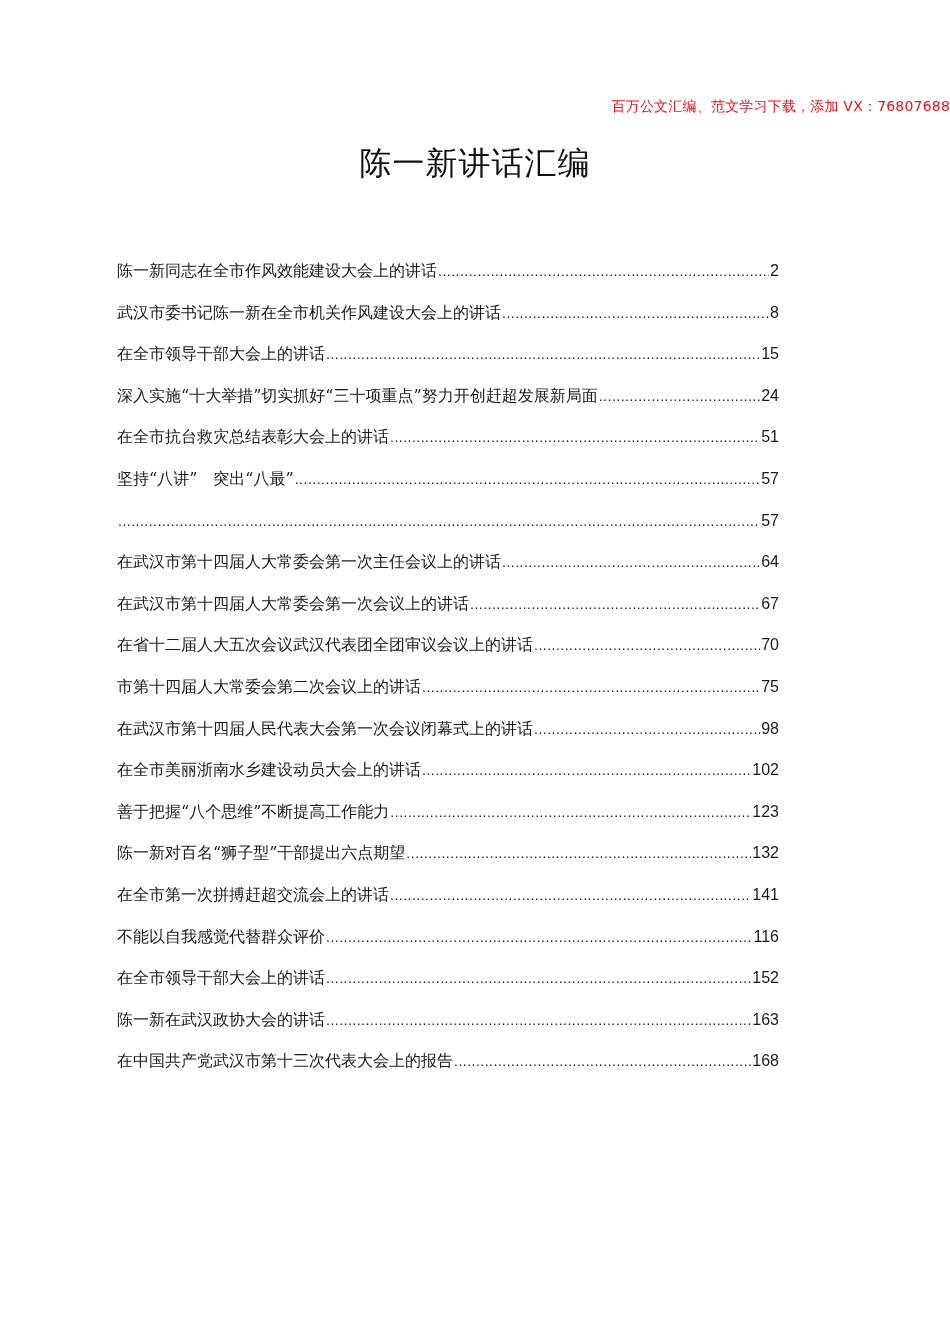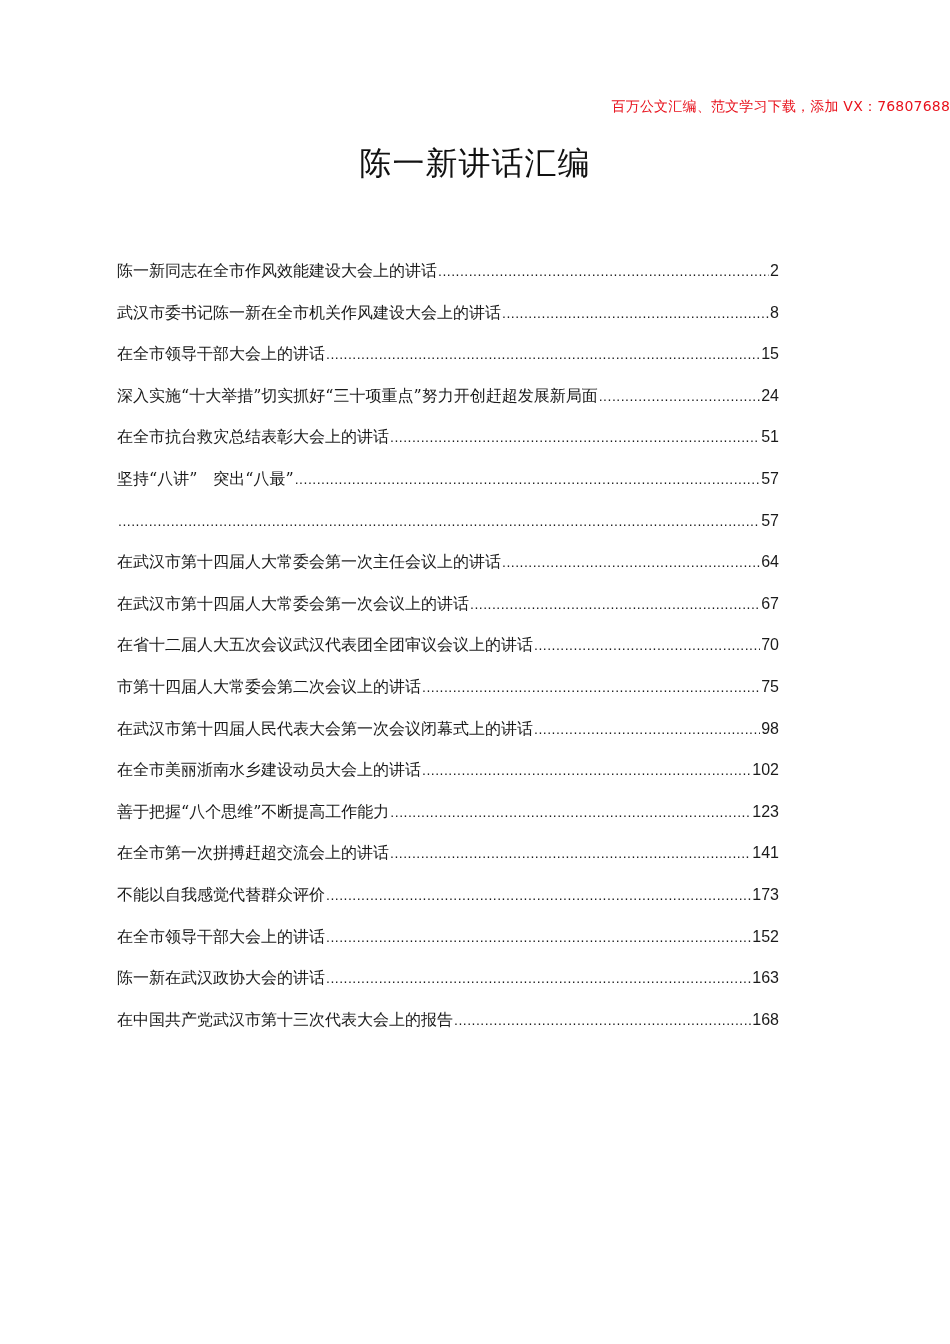--- a/index.html
+++ b/index.html
@@ -151,28 +151,33 @@
       <span class="toc-text">在全市美丽浙南水乡建设动员大会上的讲话</span>
       <span class="toc-leader"></span>
       <span class="toc-page">102</span>
     </li>
   <li class="toc-entry">
       <span class="toc-text">善于把握“八个思维”不断提高工作能力</span>
       <span class="toc-leader"></span>
       <span class="toc-page">123</span>
     </li>
   <li class="toc-entry">
+      <span class="toc-text">陈一新对百名“狮子型”干部提出六点期望</span>
+      <span class="toc-leader"></span>
+      <span class="toc-page">132</span>
+    </li>
+  <li class="toc-entry">
       <span class="toc-text">在全市第一次拼搏赶超交流会上的讲话</span>
       <span class="toc-leader"></span>
       <span class="toc-page">141</span>
     </li>
   <li class="toc-entry">
       <span class="toc-text">不能以自我感觉代替群众评价</span>
       <span class="toc-leader"></span>
-      <span class="toc-page">173</span>
+      <span class="toc-page">116</span>
     </li>
   <li class="toc-entry">
       <span class="toc-text">在全市领导干部大会上的讲话</span>
       <span class="toc-leader"></span>
       <span class="toc-page">152</span>
     </li>
   <li class="toc-entry">
       <span class="toc-text">陈一新在武汉政协大会的讲话</span>
       <span class="toc-leader"></span>
       <span class="toc-page">163</span>

